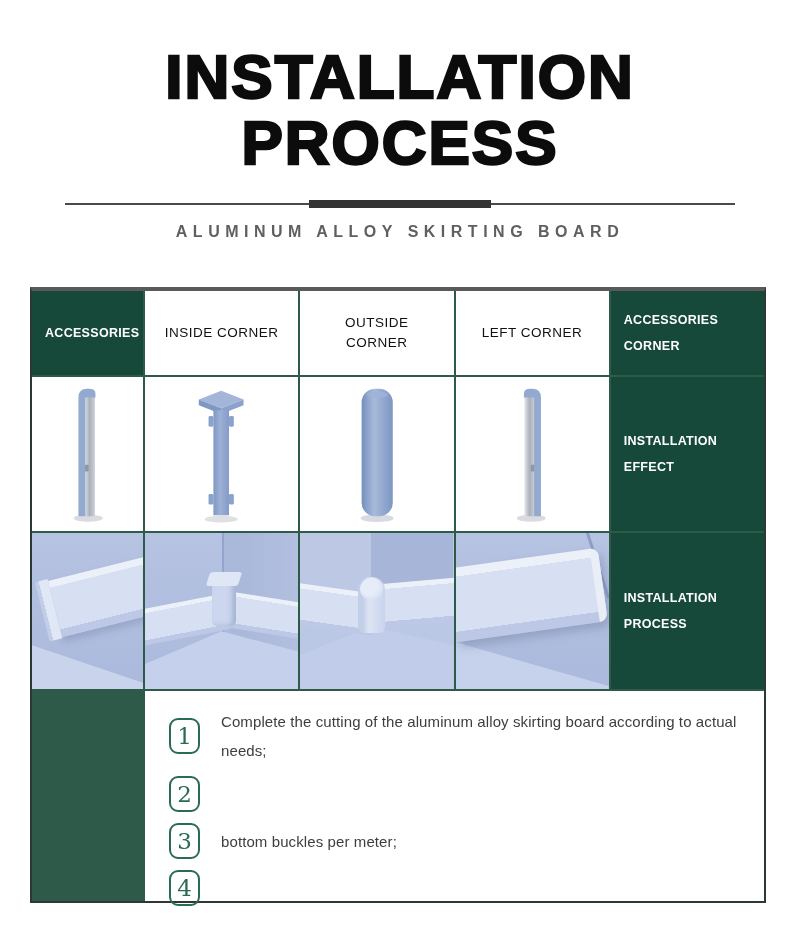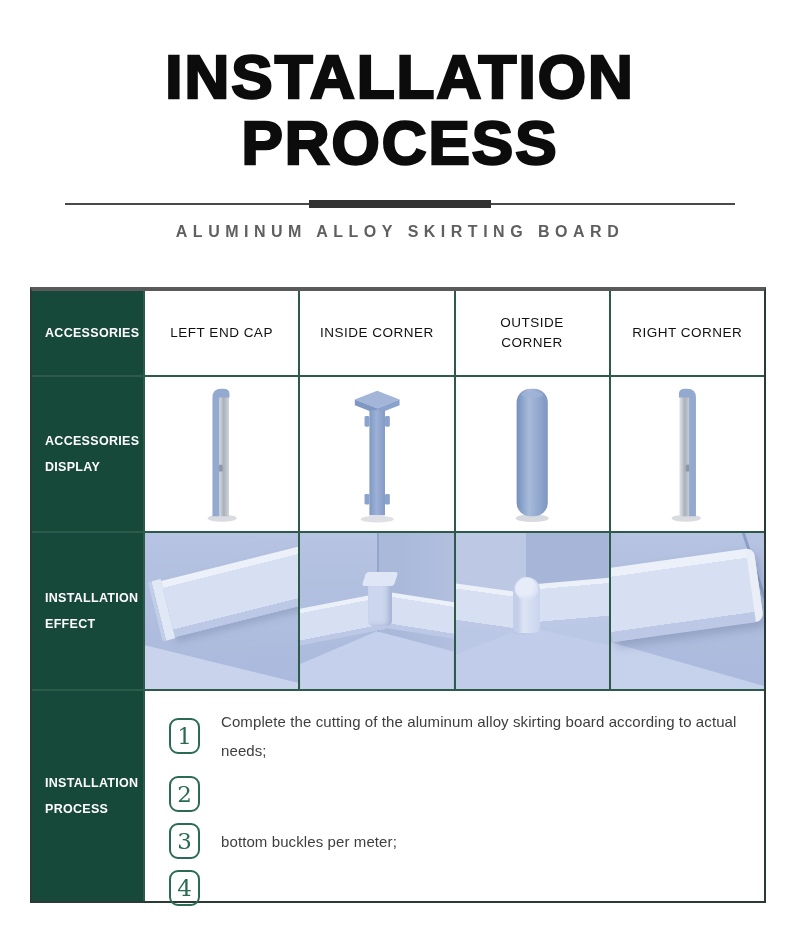--- a/index.html
+++ b/index.html
@@ -121,35 +121,32 @@
   </div>
   <div class="subtitle">ALUMINUM ALLOY SKIRTING BOARD</div>
 </div>
 
 <div class="acc-table">
 
   <div class="cell label-cell">
     <span>ACCESSORIES</span>
   </div>
   <div class="cell head-cell">
-    <span>LEFT END CAP</span>
-  </div>
-  <div class="cell head-cell">
     <span>INSIDE CORNER</span>
   </div>
   <div class="cell head-cell">
     <span class="narrow">OUTSIDE CORNER</span>
   </div>
   <div class="cell head-cell">
-    <span>RIGHT CORNER</span>
+    <span>LEFT CORNER</span>
   </div>
 
   <div class="cell label-cell">
     <span>ACCESSORIES</span>
-    <span>DISPLAY</span>
+    <span>CORNER</span>
   </div>
 
   <div class="cell prod-cell">
     <svg viewBox="0 0 60 150" role="img">
       <defs>
         <linearGradient id="metalGrad" x1="0" y1="0" x2="1" y2="0">
           <stop offset="0" stop-color="#e2e5ea"></stop>
             <stop offset="0.5" stop-color="#aab0ba"></stop>
             <stop offset="1" stop-color="#cfd3da"></stop>
         </linearGradient>

